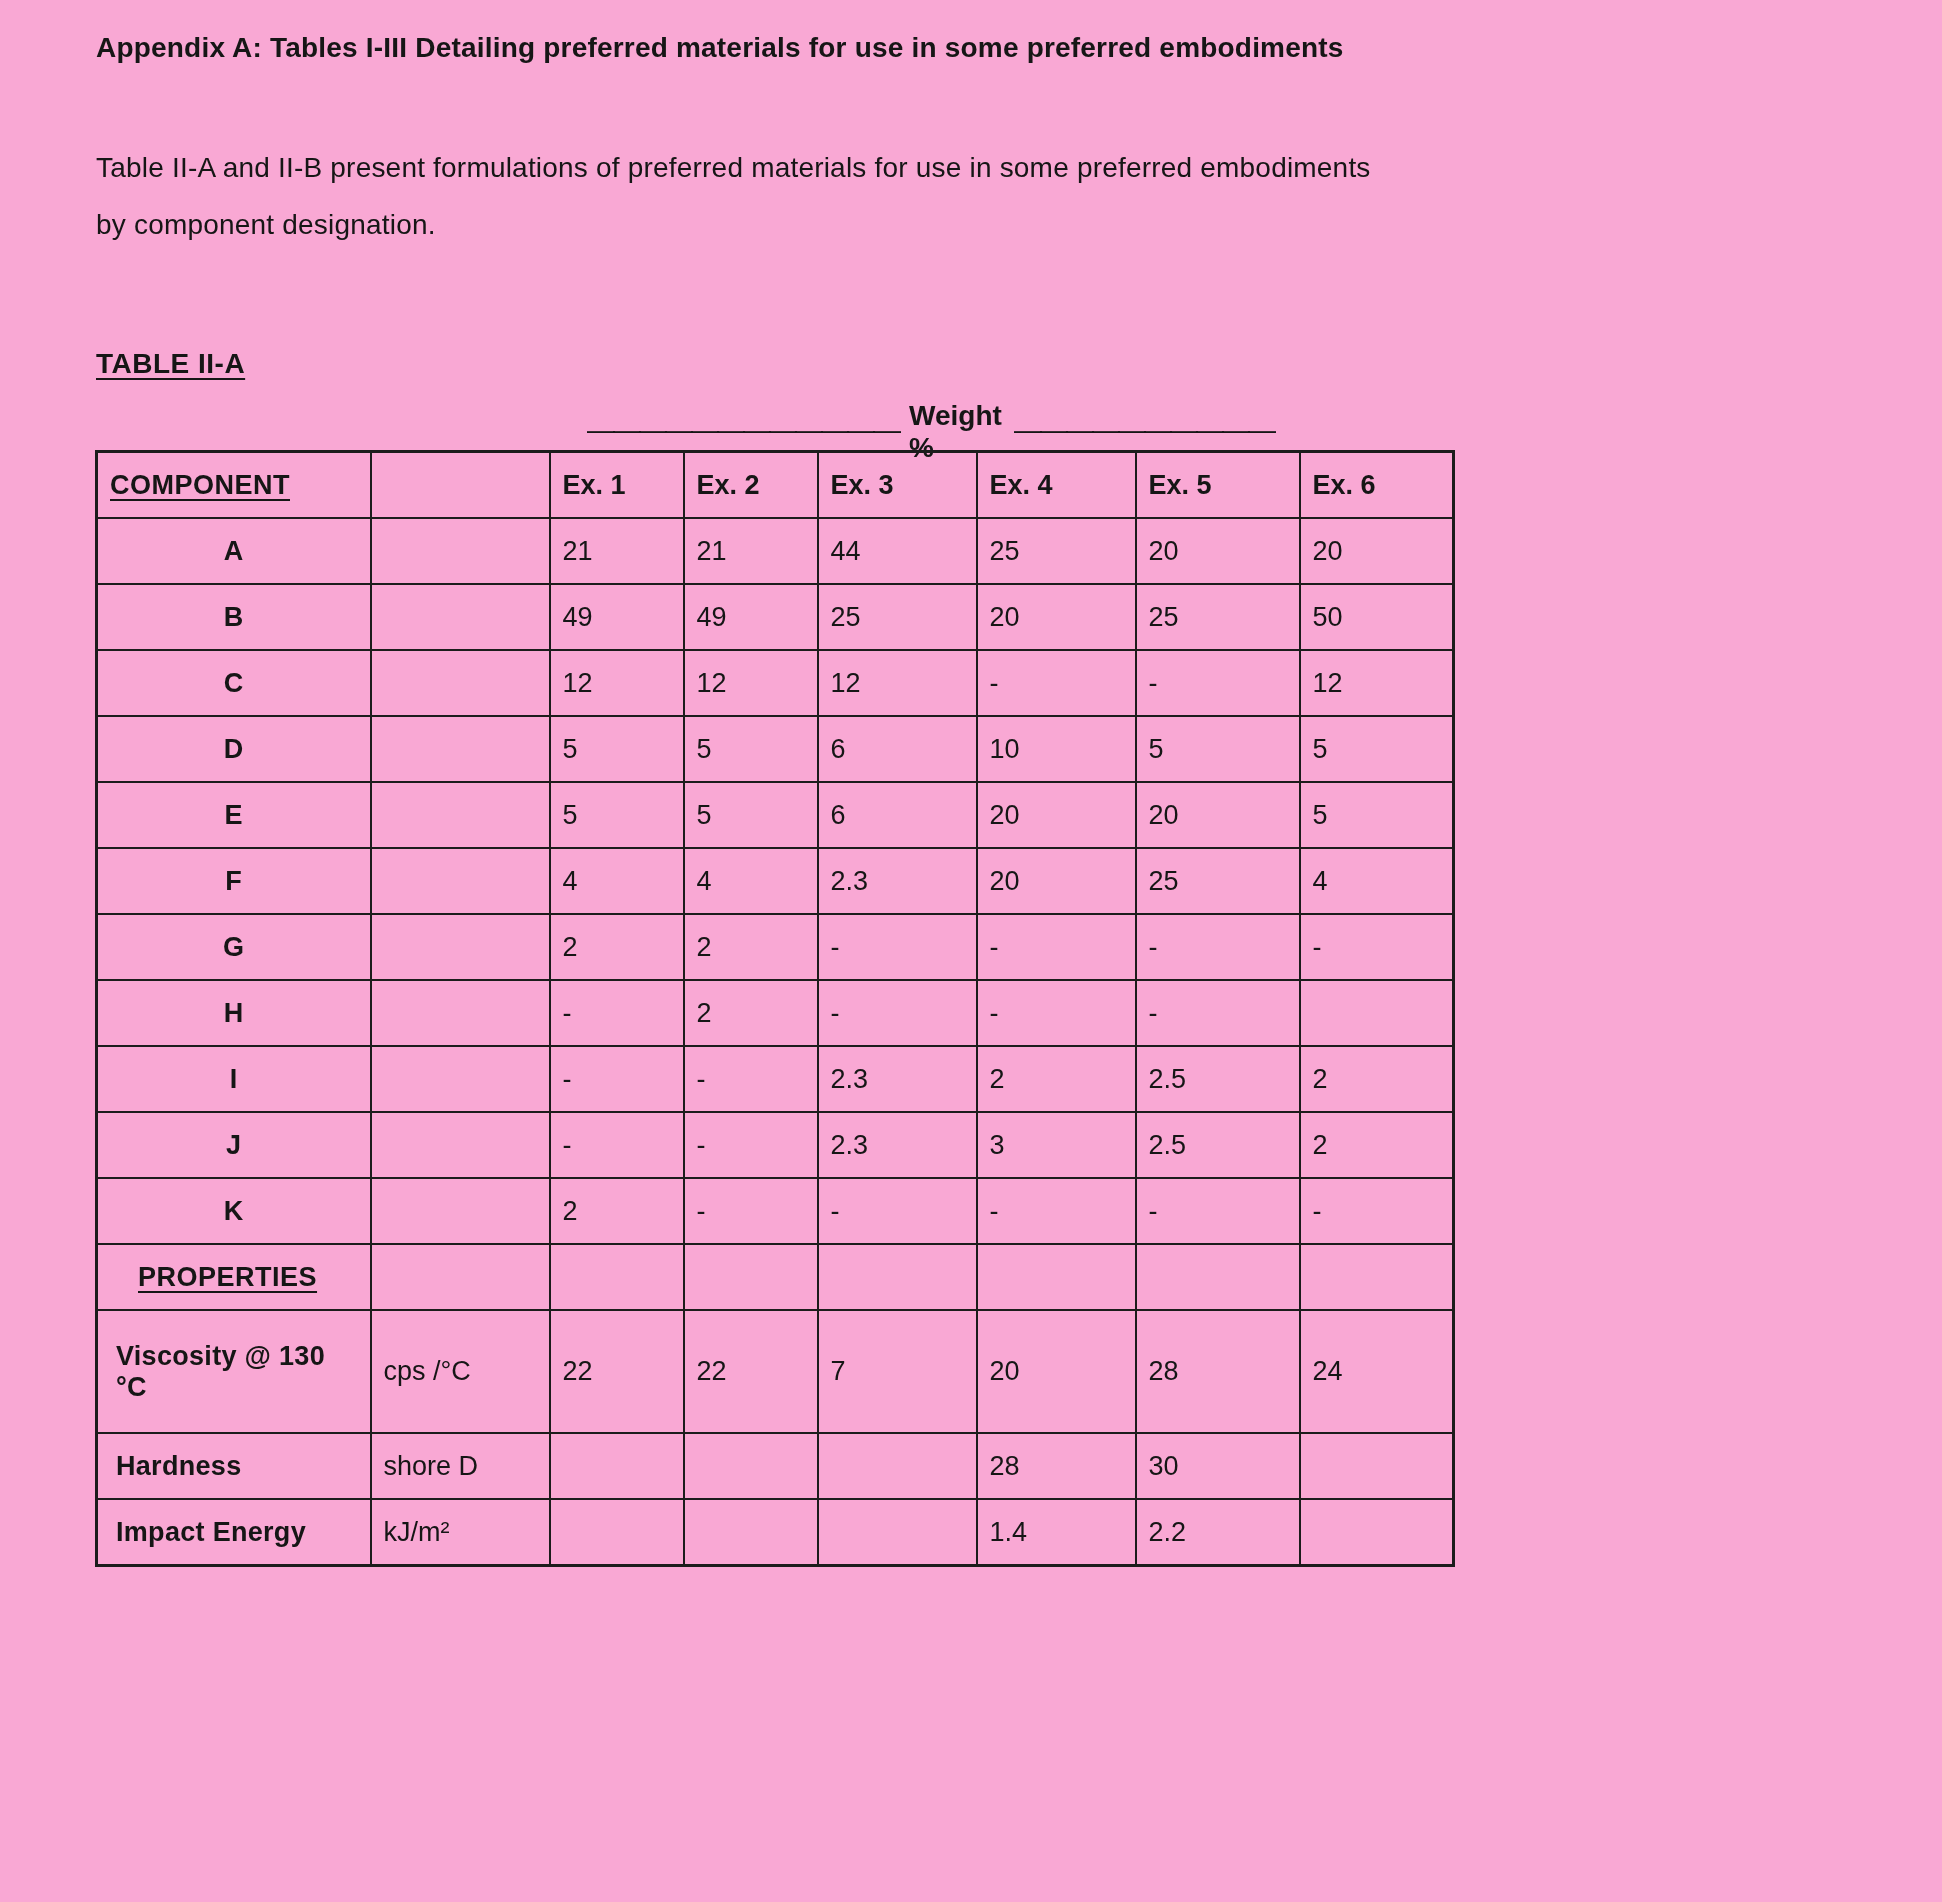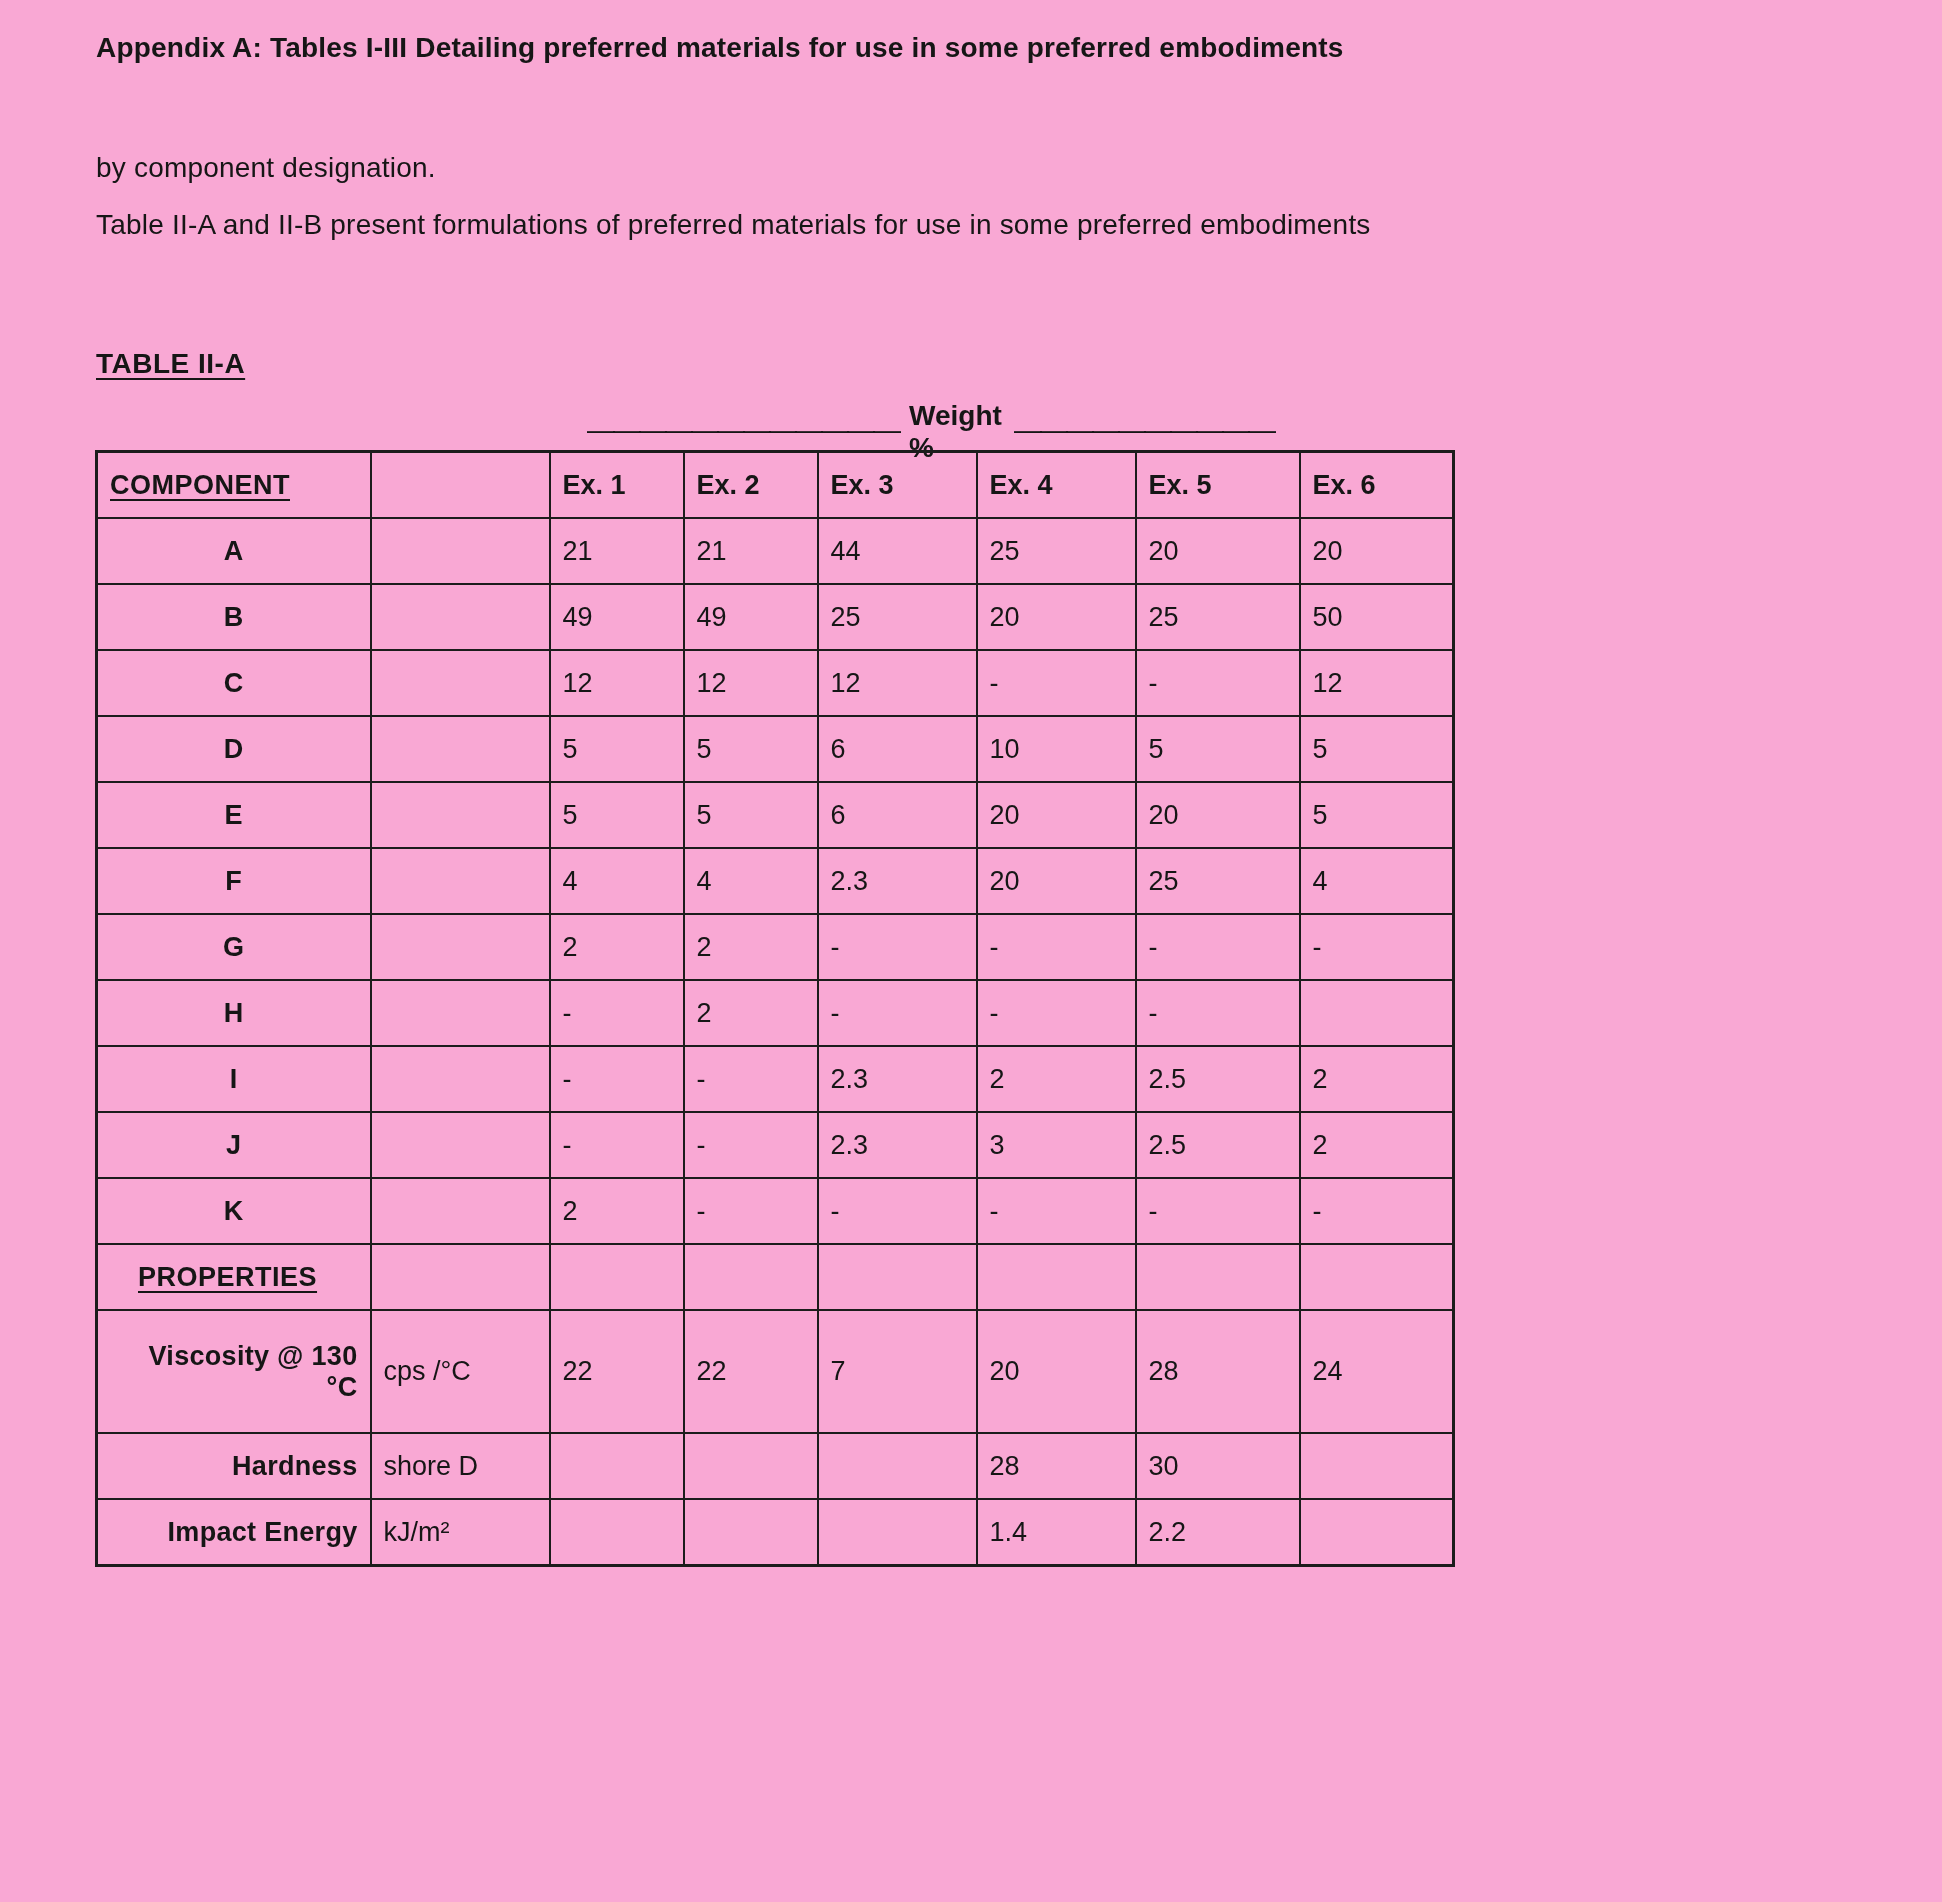--- a/index.html
+++ b/index.html
@@ -101,21 +101,21 @@
     letter-spacing: 0.5px;
   }
   th.ex-head {
     font-weight: 700;
   }
   td.c-label {
     font-weight: 700;
     letter-spacing: 0.3px;
   }
   td.c-label.center { text-align: center; }
-  td.c-label.left   { text-align: right; padding-left: 18px; font-weight: 600; margin-left: 40px; }
+  td.c-label.left   { text-align: left; padding-left: 18px; font-weight: 600; margin-left: 40px; }
   td.c-label.props  { text-align: left; padding-left: 40px; font-weight: 700; }
   td.c-label .u-text {
     text-decoration: underline;
     text-underline-offset: 5px;
     letter-spacing: 0.5px;
   }
   td.unit-cell {
     font-weight: 500;
   }
   td.value-cell {
@@ -127,22 +127,22 @@
   }
 </style>
 </head>
 <body>
 
 <div class="page">
 
   <div class="doc-title">Appendix A: Tables I-III Detailing preferred materials for use in some preferred embodiments</div>
 
   <div class="intro">
+    <div class="line">Table II-A and II-B present formulations of preferred materials for use in some preferred embodiments</div>
     <div class="line">by component designation.</div>
-    <div class="line">Table II-A and II-B present formulations of preferred materials for use in some preferred embodiments</div>
   </div>
 
   <div class="table-label">TABLE II-A</div>
 
   <div class="weight-header">
     <span class="dash">————————————</span>
     <span>Weight %</span>
     <span class="dash">——————————</span>
   </div>
 

